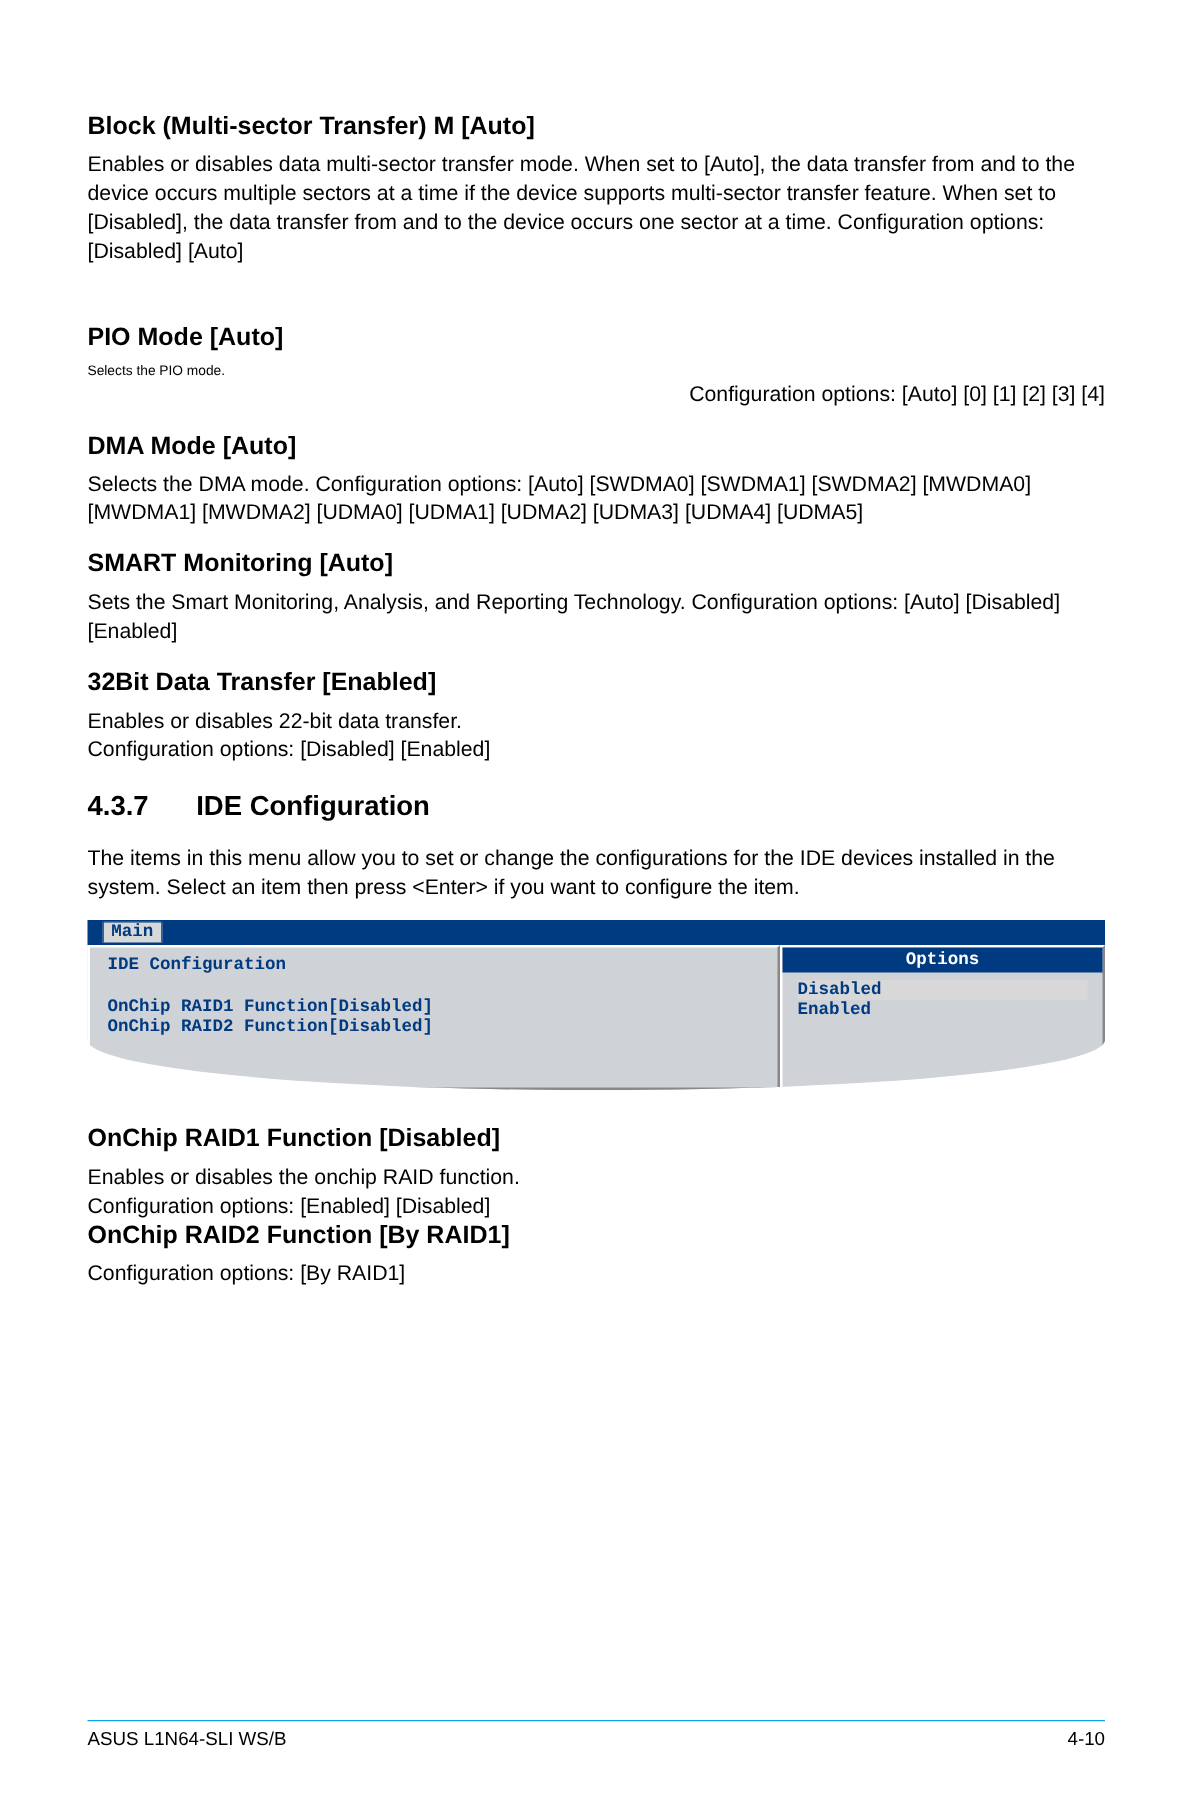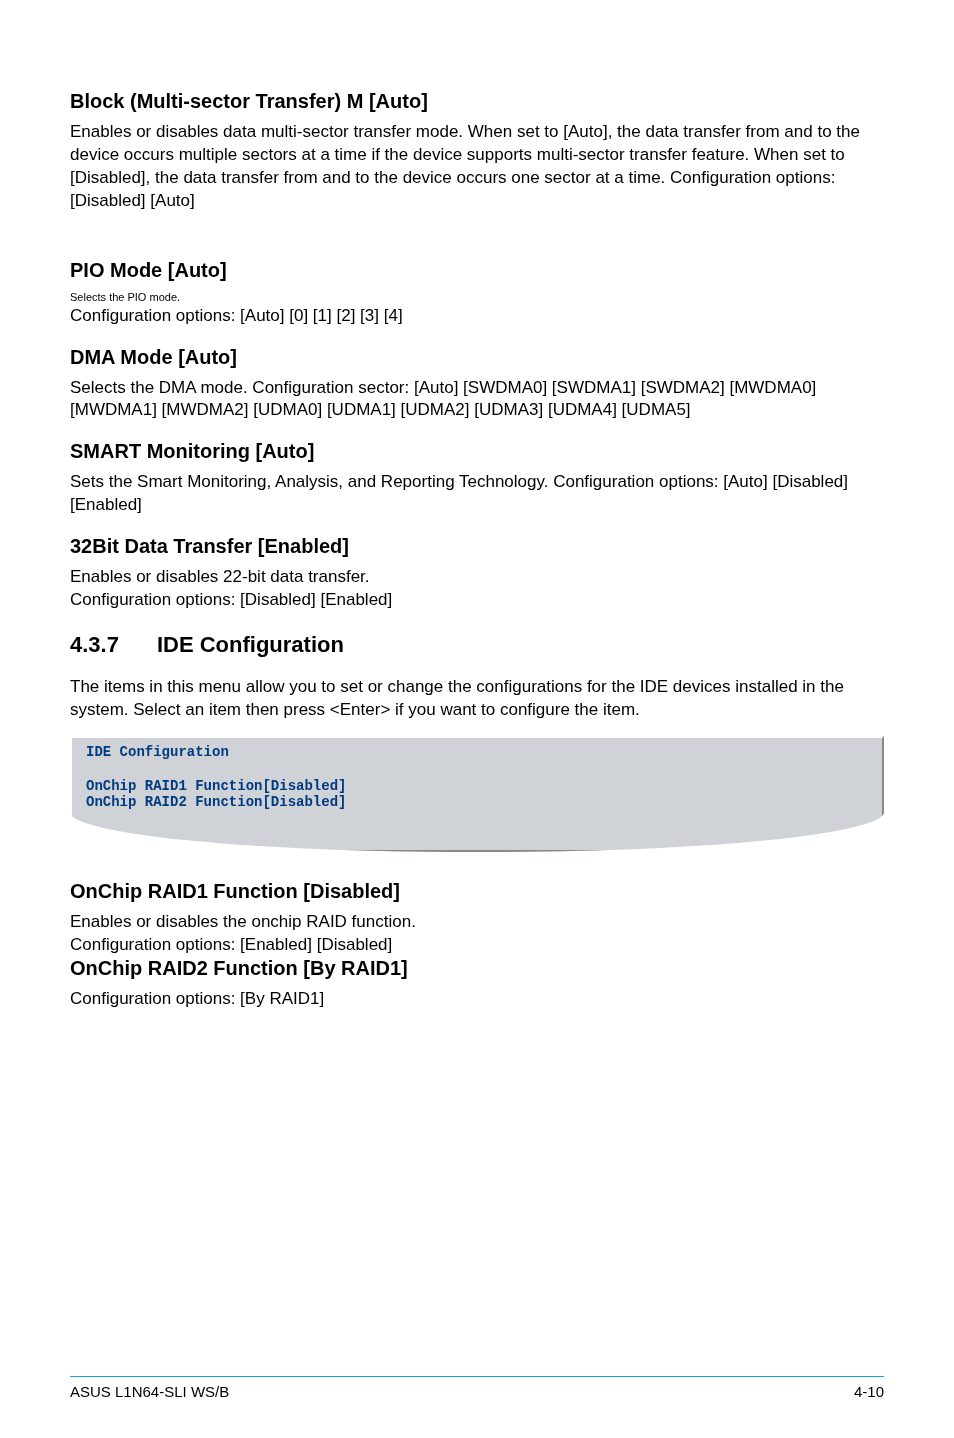--- a/index.html
+++ b/index.html
@@ -89,51 +89,61 @@
 </head>
 <body>
 
 <div class="section-h">Block (Multi-sector Transfer) M [Auto]</div>
 <div class="body-text">Enables or disables data multi-sector transfer mode. When set to [Auto], the data transfer from and to the device occurs multiple sectors at a time if the device supports multi-sector transfer feature. When set to [Disabled], the data transfer from and to the device occurs one sector at a time. Configuration options: [Disabled] [Auto]</div>
 
 <div class="spacer-sm"></div>
 
 <div class="section-h">PIO Mode [Auto]</div>
 <div style="font-size:11px;line-height:1.35;">Selects the PIO mode.</div>
-<div class="body-text" style="margin-bottom:18px;">Configuration options: [Auto] [0] [1] [2] [3] [4]</div>
+<div class="body-text" style="margin-bottom:18px;text-align:right;">Configuration options: [Auto] [0] [1] [2] [3] [4]</div>
 
 <div class="section-h">DMA Mode [Auto]</div>
-<div class="body-text" style="margin-bottom:18px;">Selects the DMA mode. Configuration sector: [Auto] [SWDMA0] [SWDMA1] [SWDMA2] [MWDMA0] [MWDMA1] [MWDMA2] [UDMA0] [UDMA1] [UDMA2] [UDMA3] [UDMA4] [UDMA5]</div>
+<div class="body-text" style="margin-bottom:18px;">Selects the DMA mode. Configuration options: [Auto] [SWDMA0] [SWDMA1] [SWDMA2] [MWDMA0] [MWDMA1] [MWDMA2] [UDMA0] [UDMA1] [UDMA2] [UDMA3] [UDMA4] [UDMA5]</div>
 
 <div class="section-h">SMART Monitoring [Auto]</div>
 <div class="body-text" style="margin-bottom:18px;">Sets the Smart Monitoring, Analysis, and Reporting Technology. Configuration options: [Auto] [Disabled] [Enabled]</div>
 
 <div class="section-h">32Bit Data Transfer [Enabled]</div>
 <div style="font-size:17px;line-height:1.35;">Enables or disables 22-bit data transfer.</div>
 <div class="body-text" style="margin-bottom:20px;">Configuration options: [Disabled] [Enabled]</div>
 
 <div class="h2-row">
   <span class="h2-num">4.3.7</span>
   <span class="h2-num">IDE Configuration</span>
 </div>
 <div class="body-text" style="margin-bottom:14px;">The items in this menu allow you to set or change the configurations for the IDE devices installed in the system. Select an item then press &lt;Enter&gt; if you want to configure the item.</div>
 
 <div class="bios-wrap">
+  <div class="bios-tabrow">
+    <span class="bios-tab">Main</span>
+  </div>
   <div class="bios-outer">
   <div class="bios-body">
     <div class="bios-left">
       <div class="title">IDE Configuration</div>
       <div style="height:8px;"></div>
       <div class="bios-row">
         <span>OnChip RAID1 Function</span>
         <span>[Disabled]</span>
       </div>
       <div class="bios-row">
         <span>OnChip RAID2 Function</span>
         <span>[Disabled]</span>
+      </div>
+    </div>
+    <div class="bios-right">
+      <div class="bios-opt-head">Options</div>
+      <div class="bios-opt-body">
+        <div class="bios-selected">Disabled</div>
+        <div>Enabled</div>
       </div>
     </div>
   </div>
   </div>
 </div>
 
 <div class="section-h">OnChip RAID1 Function [Disabled]</div>
 <div style="font-size:17px;line-height:1.35;">Enables or disables the onchip RAID function.</div>
 <div class="body-text" style="margin-bottom:0;">Configuration options: [Enabled] [Disabled]</div>
 

